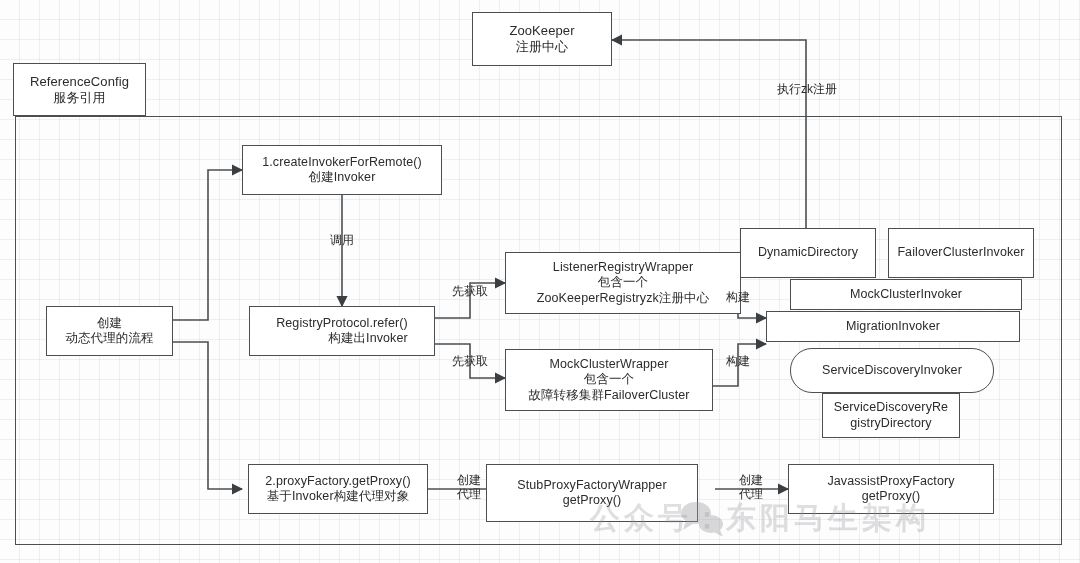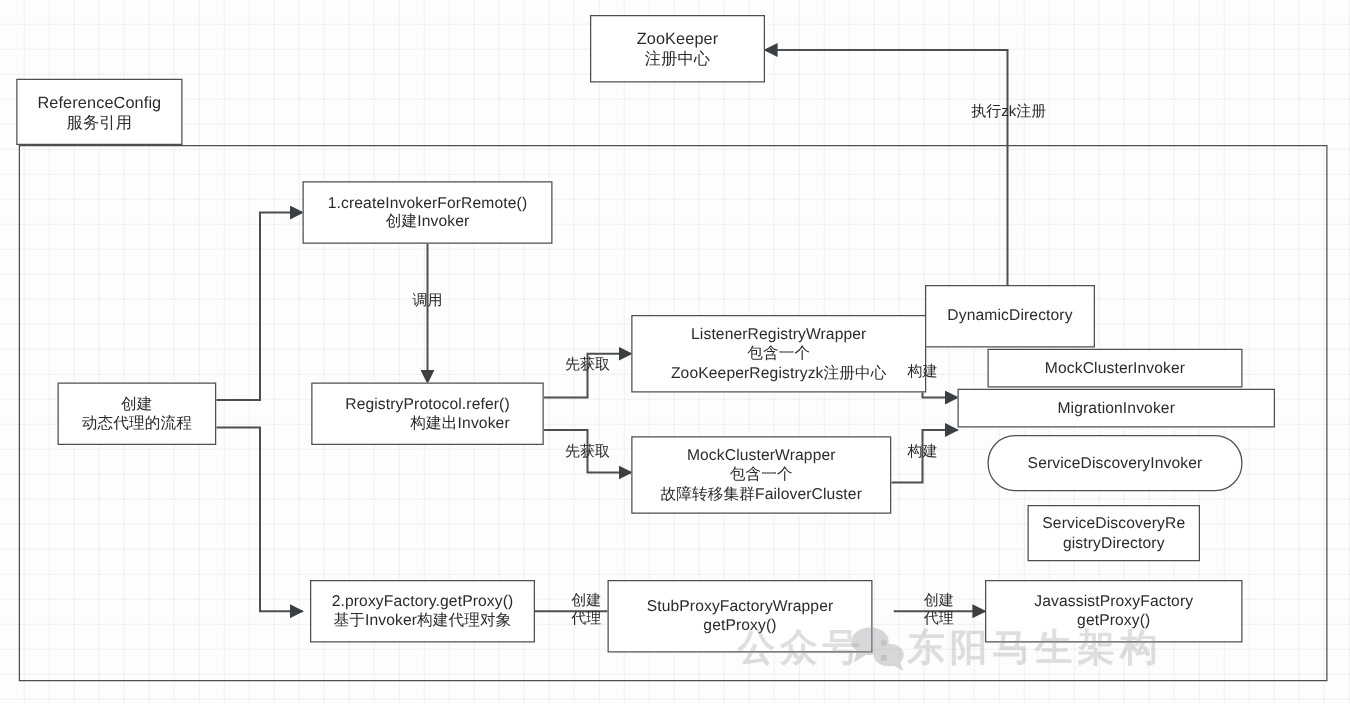--- a/index.html
+++ b/index.html
@@ -121,28 +121,29 @@
   <div class="box" style="left:505px;top:252px;width:236px;height:62px;font-size:12.5px;">ListenerRegistryWrapper
 包含一个
 ZooKeeperRegistryzk注册中心</div>
 
   <div class="box" style="left:505px;top:349px;width:208px;height:62px;font-size:12.5px;">MockClusterWrapper
 包含一个
 故障转移集群FailoverCluster</div>
 
   <div class="box" style="left:740px;top:228px;width:136px;height:50px;font-size:12.5px;">DynamicDirectory</div>
 
+  <div class="box" style="left:888px;top:228px;width:146px;height:50px;font-size:12.5px;">FailoverClusterInvoker</div>
 
-  <div class="box" style="left:790px;top:279px;width:204px;height:31px;font-size:12.5px;">MockClusterInvoker</div>
+  <div class="box" style="left:790px;top:279px;width:232px;height:31px;font-size:12.5px;">MockClusterInvoker</div>
 
   <div class="box" style="left:766px;top:311px;width:254px;height:31px;font-size:12.5px;">MigrationInvoker</div>
 
   <div class="box" style="left:790px;top:348px;width:204px;height:45px;font-size:12.5px;border-radius:22px;">ServiceDiscoveryInvoker</div>
 
-  <div class="box" style="left:822px;top:393px;width:138px;height:45px;font-size:12.5px;margin-top:11px;">ServiceDiscoveryRe
+  <div class="box" style="left:822px;top:393px;width:138px;height:45px;font-size:12.5px;">ServiceDiscoveryRe
 gistryDirectory</div>
 
   <div class="box" style="left:248px;top:464px;width:180px;height:50px;font-size:12.5px;">2.proxyFactory.getProxy()
 基于Invoker构建代理对象</div>
 
   <div class="box" style="left:486px;top:464px;width:212px;height:58px;font-size:12.5px;">StubProxyFactoryWrapper
 getProxy()</div>
 
   <div class="box" style="left:788px;top:464px;width:206px;height:50px;font-size:12.5px;">JavassistProxyFactory
 getProxy()</div>

